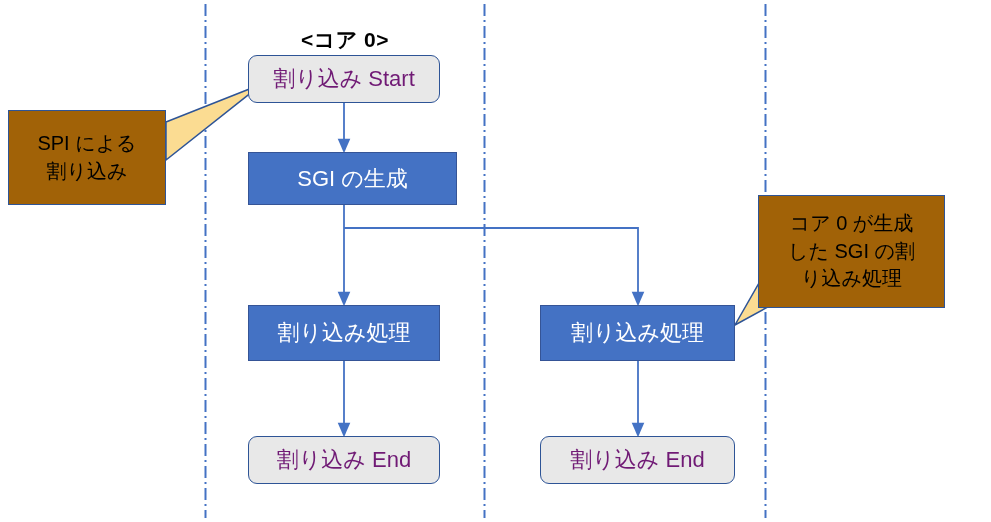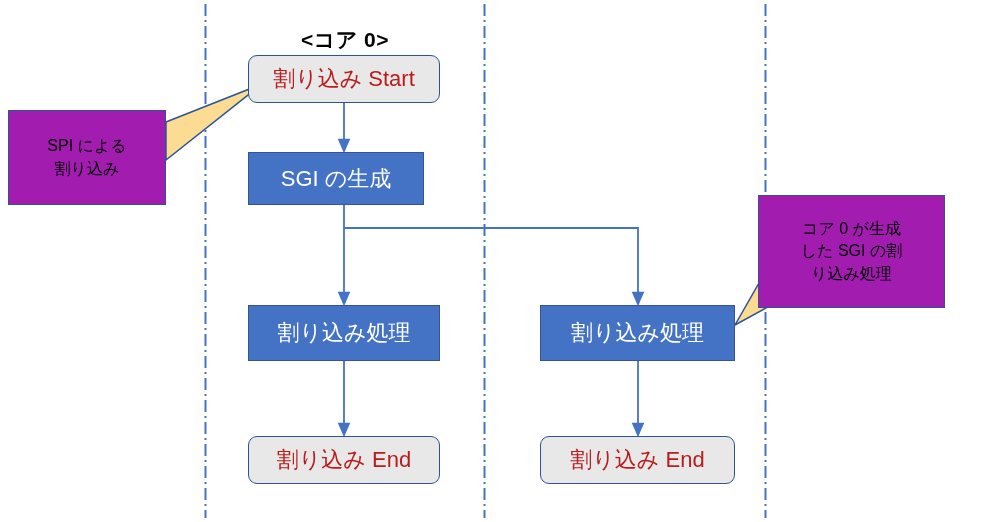--- a/index.html
+++ b/index.html
@@ -37,36 +37,36 @@
     display: flex;
     align-items: center;
     justify-content: center;
     text-align: center;
     white-space: nowrap;
   }
   .node-terminator {
     background: #E8E8E8;
     border: 1.5px solid #2E5496;
     border-radius: 9px;
-    color: #b91c1c;
+    color: #701a75;
     font-size: 22px;
   }
   .node-process {
     background: #4472C4;
     border: 1.5px solid #355496;
     color: #ffffff;
     font-size: 22px;
   }
   .callout {
     position: absolute;
     box-sizing: border-box;
-    background: #a21caf;
+    background: #a16207;
     border: 1.5px solid #2E5496;
     color: #000000;
-    font-size: 16px;
+    font-size: 20px;
     line-height: 1.38;
     display: flex;
     align-items: center;
     justify-content: center;
     text-align: center;
     white-space: pre-line;
   }
 </style>
 </head>
 <body>
@@ -115,21 +115,21 @@
     </g>
     <g>
       <path d="M795,220 L735,325 L795,292 z" fill="#FBDC92" stroke="#2E5496" stroke-width="1.5"></path>
     </g>
   </svg>
 
   <div class="lane-header" style="left:245px; top:14px; width:200px;margin-top:12px;">&lt;コア 0&gt;</div>
 
   <div class="node node-terminator" style="left:248px; top:55px; width:192px; height:48px;">割り込み Start</div>
 
-  <div class="node node-process" style="left:248px; top:152px; width:176px; height:53px;">SGI の生成</div>
+  <div class="node node-process" style="left:248px; top:152px; width:209px; height:53px;">SGI の生成</div>
 
   <div class="node node-process" style="left:248px; top:305px; width:192px; height:56px;">割り込み処理</div>
 
   <div class="node node-terminator" style="left:248px; top:436px; width:192px; height:48px;">割り込み End</div>
 
   <div class="node node-process" style="left:540px; top:305px; width:195px; height:56px;">割り込み処理</div>
 
   <div class="node node-terminator" style="left:540px; top:436px; width:195px; height:48px;">割り込み End</div>
 
   <div class="callout" style="left:8px; top:110px; width:158px; height:95px;">SPI による

